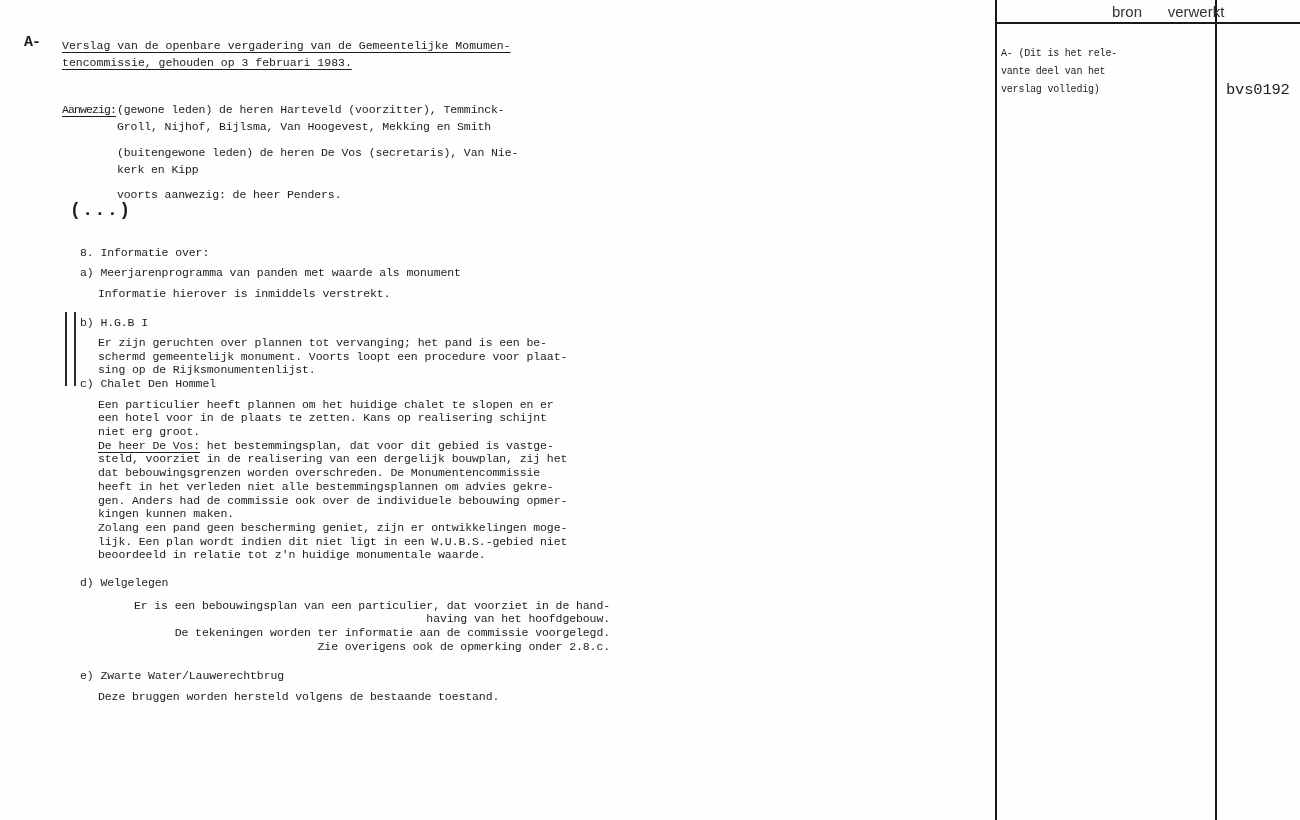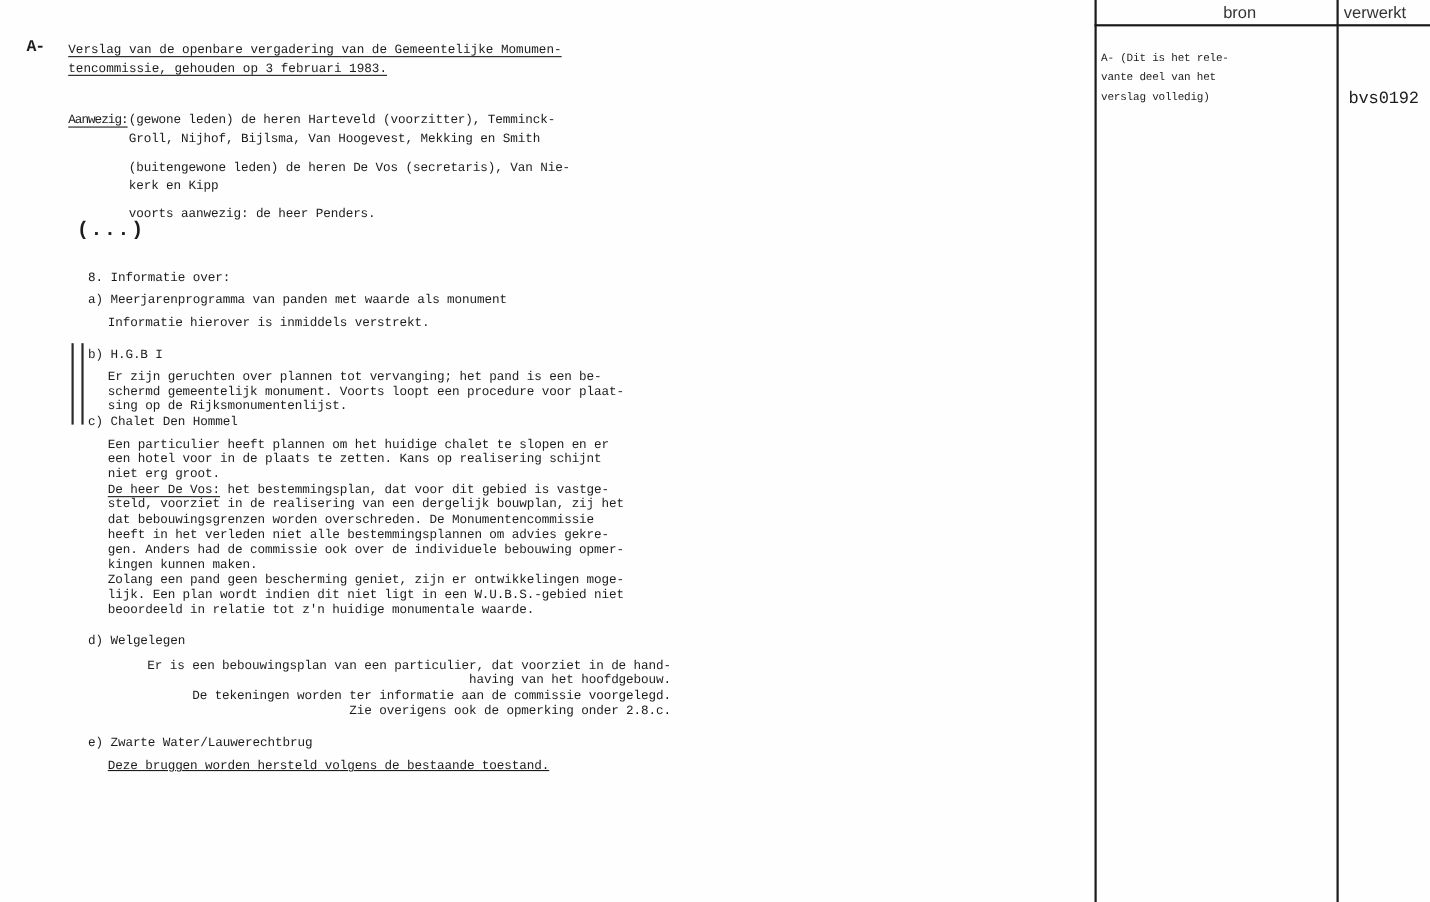--- a/index.html
+++ b/index.html
@@ -32,32 +32,32 @@
   .para{white-space:pre;font-size:11.5px;line-height:13.7px;margin-left:18px;letter-spacing:-0.1px;}
   .mt-ha{margin-top:6px;}   
   .mt-pa{margin-top:8px;}   
   .mt-hb{margin-top:15px;}  
   .mt-pb{margin-top:6px;}   
   .mt-hc{}  
   .mt-pc{margin-top:7px;}   
   .mt-hd{margin-top:14px;}  
   .mt-pd{margin-top:9px;text-align:right;}   
   .mt-he{margin-top:15px;}  
-  .mt-pe{margin-top:8px;text-decoration:underline;}   
+  .mt-pe{margin-top:8px;}   
   .u{text-decoration:underline;text-underline-offset:2.5px;text-decoration-thickness:1.4px;text-align:right;}
 
   
   .vline{position:absolute;top:0;width:2px;height:820px;background:#1a1a1a;}
   .vline.left{left:995px;}
   .vline.mid{left:1215px;}
   .hline{position:absolute;top:22px;left:995px;width:305px;height:2px;background:#1a1a1a;}
   .col-header{position:absolute;top:3px;font-family:"Liberation Sans","DejaVu Sans",sans-serif;
          font-size:15px;color:#333;text-align:center;}
   .col-header.bron{left:995px;width:264px;}
-  .col-header.verwerkt{left:1199px;width:102px;}
+  .col-header.verwerkt{left:1145px;width:102px;}
   .bron-note{position:absolute;left:1001px;top:45px;white-space:pre;
          font-size:10px;line-height:18px;letter-spacing:-0.2px;}
   .verwerkt-code{position:absolute;left:1226px;top:81px;font-size:15.5px;letter-spacing:-0.2px;}
 </style>
 </head>
 <body>
 
 <div class="page">
 
   <div class="margin-code tw">A-</div>

